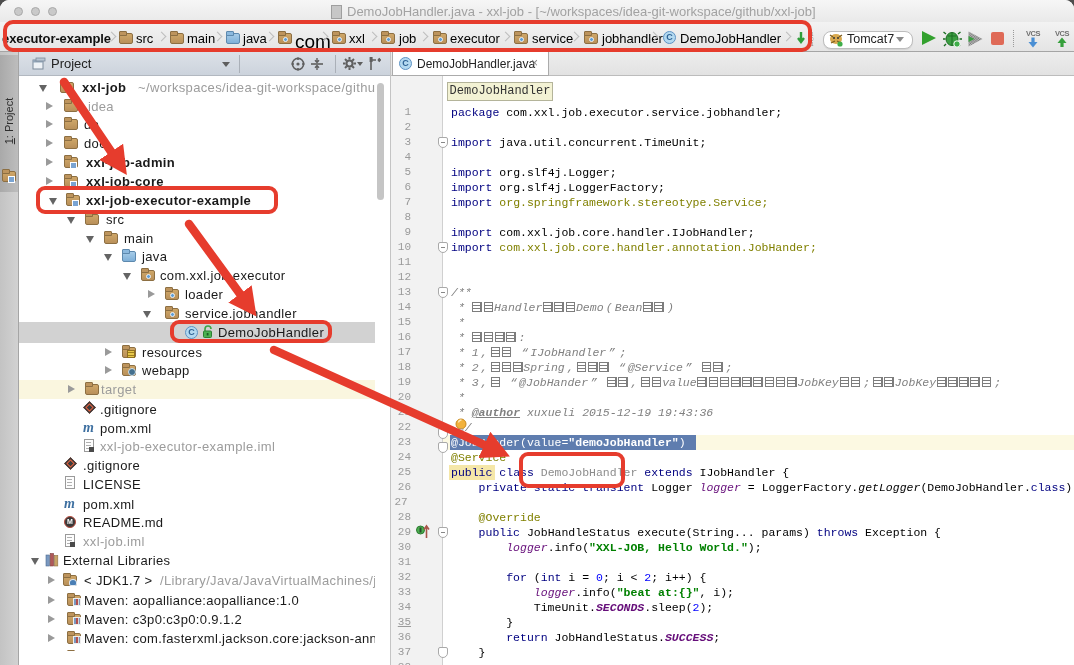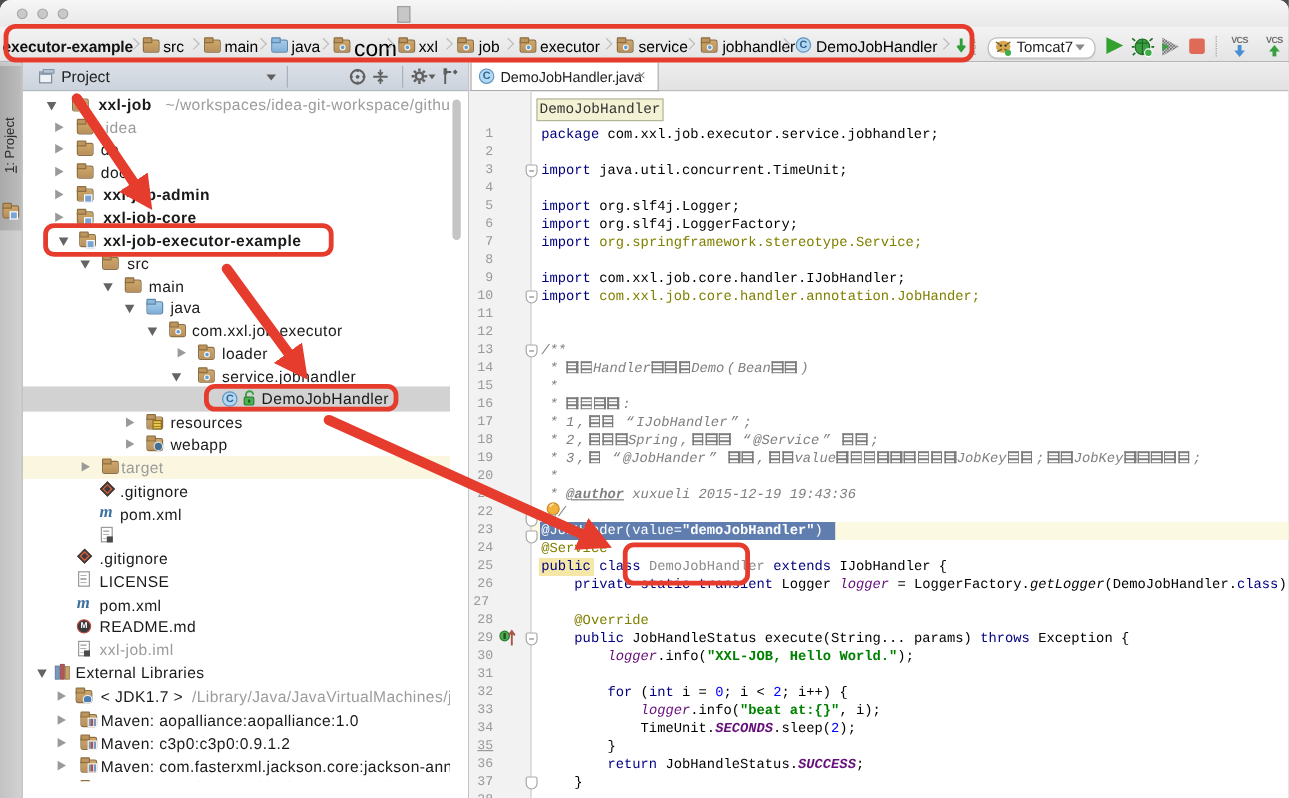--- a/index.html
+++ b/index.html
@@ -70,20 +70,21 @@
 svg.ov{position:absolute;left:0;top:0;pointer-events:none;}
 </style>
 </head>
 <body>
 <div class="win">
   <div class="titlebar">
     <div class="tl" style="left:14px;"></div>
       <div class="tl" style="left:31px;"></div>
       <div class="tl" style="left:48px;"></div>
     <div class="ticon"></div>
+    <div class="title">DemoJobHandler.java - xxl-job - [~/workspaces/idea-git-workspace/github/xxl-job]</div>
   </div>
   <div class="toolbar" id="toolbar">
     <span style="position:absolute;left:2px;top:9px;font-size:13px;font-weight:bold;color:#111;letter-spacing:-0.1px;">executor-example</span>
     <span class="chev" style="position:absolute;left:108px;top:11px;"></span>
     <span class="fo" style="position:absolute;left:119px;top:11px;"></span>
       <span style="position:absolute;left:136px;top:9px;font-size:13px;">src</span>
     <span class="chev" style="position:absolute;left:158px;top:11px;"></span>
     <span class="fo" style="position:absolute;left:170px;top:11px;"></span>
       <span style="position:absolute;left:187px;top:9px;font-size:13px;">main</span>
     <span class="chev" style="position:absolute;left:214px;top:11px;"></span>
@@ -253,20 +254,21 @@
         <div class="row" style="left:123px;top:309px;">webapp</div>
       <div style="position:absolute;left:0;top:328px;width:356px;height:19px;background:#faf6df;"></div>
       <span class="arr c" style="left:48.5px;top:333px;"></span>
         <span class="ic fo" style="left:66px;top:332px;"></span>
         <div class="row gray" style="left:82px;top:328px;">target</div>
       <span class="giticon" style="left:66px;top:350.5px;"></span>
         <div class="row" style="left:81px;top:347.5px;">.gitignore</div>
       <span class="mico" style="left:64px;top:369.5px;">m</span>
         <div class="row" style="left:81px;top:366.5px;">pom.xml</div>
       <span class="page iml" style="left:65px;top:387px;"></span>
+        <div class="row gray" style="left:81px;top:385px;">xxl-job-executor-example.iml</div>
       <span class="giticon" style="left:47px;top:407px;"></span>
         <div class="row" style="left:64px;top:404px;">.gitignore</div>
       <span class="page" style="left:46px;top:424px;"></span>
         <div class="row" style="left:64px;top:423px;">LICENSE</div>
       <span class="mico" style="left:45px;top:445.5px;">m</span>
         <div class="row" style="left:64px;top:442.5px;">pom.xml</div>
       <span class="mdico" style="left:45px;top:464px;">M</span>
         <div class="row" style="left:64px;top:461px;">README.md</div>
       <span class="page iml" style="left:46px;top:481.5px;"></span>
         <div class="row gray" style="left:64px;top:479.5px;">xxl-job.iml</div>

